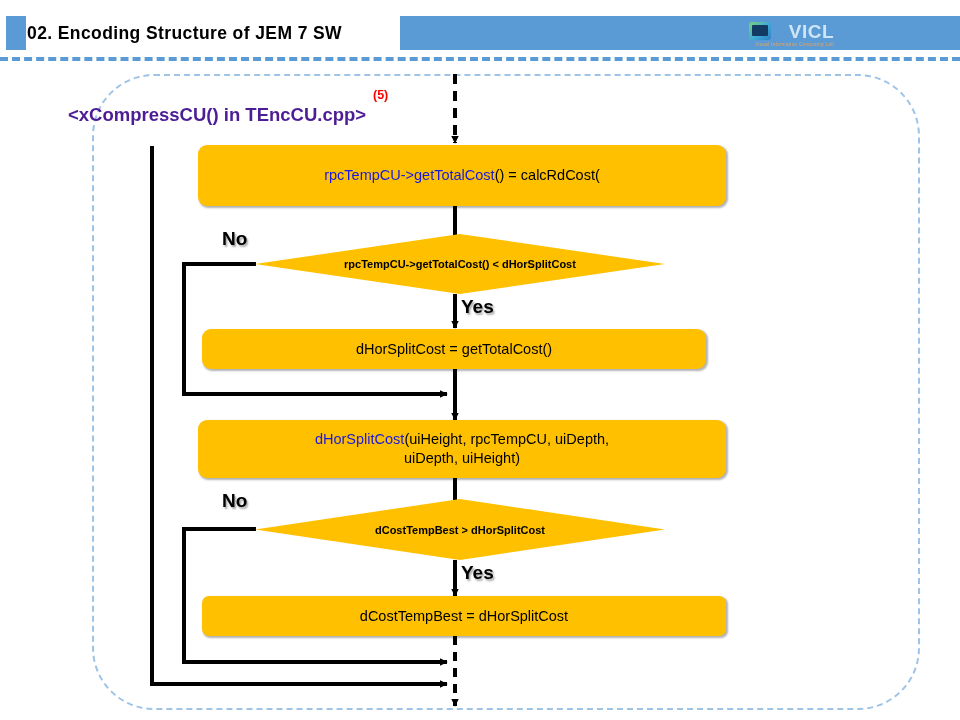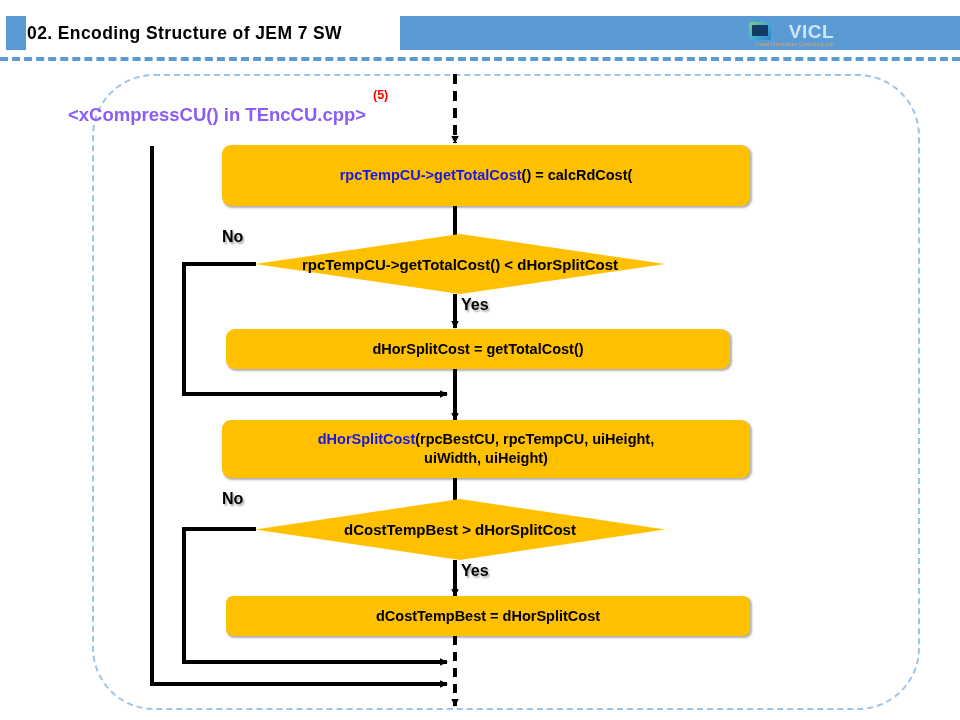--- a/index.html
+++ b/index.html
@@ -116,22 +116,21 @@
 
   
   .node {
     position: absolute;
     box-sizing: border-box;
     display: flex;
     align-items: center;
     justify-content: center;
     text-align: center;
     color: #000000;
-    font-weight: bold;
-    margin-left: 24px;
+    font-weight: normal;
   }
   .proc {
     background: #ffc000;
     border-radius: 9px;
     box-shadow: 1.5px 1.5px 2px rgba(0,0,0,0.30);
     font-size: 14.5px;
     line-height: 1.30;
     padding: 0 10px;
   }
   .blue { color: #1818e0; }
@@ -143,43 +142,43 @@
     position: absolute;
     left: 0; top: 0;
   }
   .dia-label {
     position: absolute;
     left: 0; top: 0;
     width: 100%; height: 100%;
     display: flex;
     align-items: center;
     justify-content: center;
-    font-size: 15px;
+    font-size: 11px;
     font-weight: bold;
     color: #000;
     text-align: center;
   }
 
   .edgelabel {
     position: absolute;
-    font-size: 16px;
+    font-size: 19px;
     font-weight: bold;
     color: #000;
     text-shadow: 1.5px 1.5px 2px rgba(0,0,0,0.35);
     white-space: nowrap;
   }
 
   #title-group {
     position: absolute;
     left: 68px; top: 104px;
   }
   #flow-title {
     font-size: 18.5px;
     font-weight: bold;
-    color: #8b5cf6;
+    color: #4c1d95;
     white-space: nowrap;
   }
   #step-badge {
     position: absolute;
     left: 305px; top: -16px;
     font-size: 12.5px;
     font-weight: bold;
     color: #ff0000;
   }
 </style>
@@ -250,22 +249,22 @@
   </svg>
   <div class="dia-label">rpcTempCU-&gt;getTotalCost() &lt; dHorSplitCost</div>
 </div>
 
 <div class="node proc" style="left:202px; top:329px; width:504px; height:40px;">
   <span>dHorSplitCost = getTotalCost()</span>
 </div>
 
 <div class="node proc" style="left:198px; top:420px; width:528px; height:58px;">
   <div>
-    <span class="blue">dHorSplitCost</span><span>(rpcBestCU, rpcTempCU, uiHeight,</span><br>
-    <span>uiWidth, uiHeight)</span>
+    <span class="blue">dHorSplitCost</span><span>(uiHeight, rpcTempCU, uiDepth,</span><br>
+    <span>uiDepth, uiHeight)</span>
   </div>
 </div>
 
 <div class="dia-wrap" style="left:255px; top:499px; width:410px; height:61px;">
   <svg width="410" height="61" viewBox="0 0 410 61" xmlns="http://www.w3.org/2000/svg">
     <polygon points="205,0 410,30.5 205,61 0,30.5" fill="#ffc000"></polygon>
   </svg>
   <div class="dia-label">dCostTempBest &gt; dHorSplitCost</div>
 </div>
 

